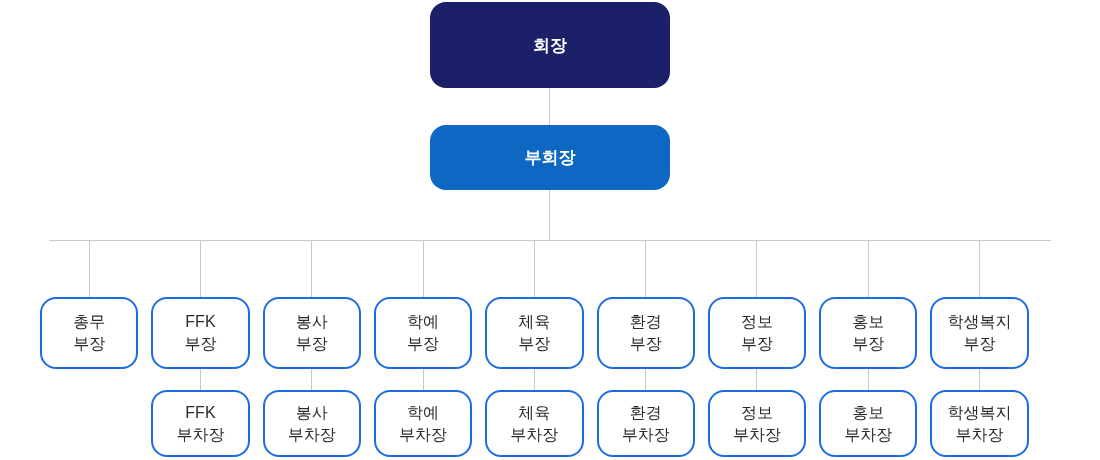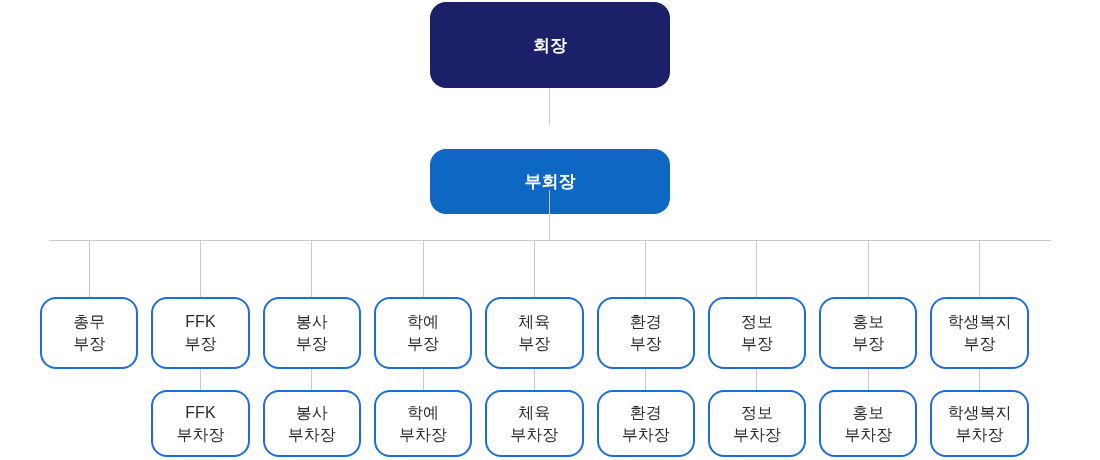--- a/index.html
+++ b/index.html
@@ -25,21 +25,21 @@
   }
   .node .lbl{white-space:pre-line;}
   .chairman{
     position:absolute;left:430px;top:2px;width:240px;height:86px;
     background:var(--chairman-bg);color:var(--text-light);
     font-size:17px;font-weight:bold;
   }
   .vice{
     position:absolute;left:430px;top:125px;width:240px;height:65px;
     background:var(--vice-bg);color:var(--text-light);
-    font-size:17px;font-weight:bold;margin-top:24px;
+    font-size:17px;font-weight:bold;
   }
   .vline{width:1px;background:var(--connector);}
   .v-root{position:absolute;left:549px;top:88px;height:37px;}
   .v-vice{position:absolute;left:549px;top:190px;height:50px;}
   .bus{position:absolute;left:49px;top:240px;width:1002px;height:1px;background:var(--connector);}
   .cols{
     position:absolute;left:0;top:240px;width:1100px;
     display:grid;grid-template-columns:repeat(10,1fr);column-gap:13px;margin-left:40px;
   }
   .col{display:flex;flex-direction:column;align-items:center;}

